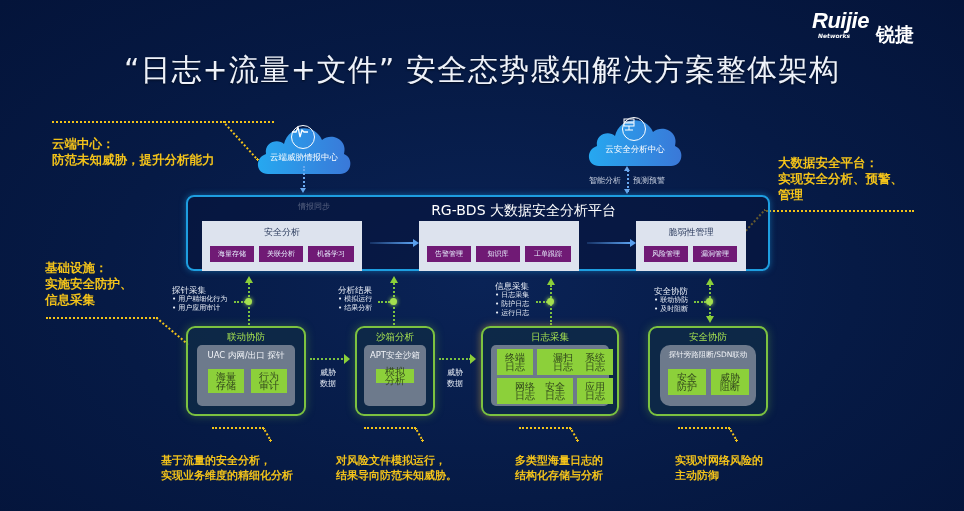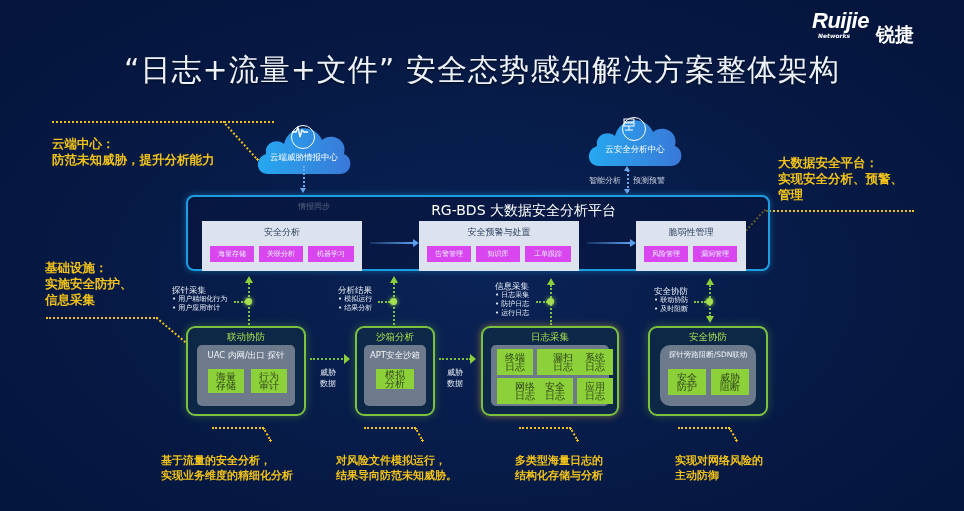--- a/index.html
+++ b/index.html
@@ -27,21 +27,21 @@
   .cloud-label { position: absolute; left: 0; width: 100px; top: 32px; text-align: center; font-size: 8.5px; color: #fff; }
   .cloud-icon { position: absolute; left: 37px; top: 5px; width: 24px; height: 24px; border: 1.5px solid #fff; border-radius: 50%; display:flex; align-items:center; justify-content:center; }
 
   .small-gray { font-size: 8px; color: #c8d0e0; }
 
   
   .platform { left: 186px; top: 195px; width: 584px; height: 76px; border: 2px solid #1e9ee0; border-radius: 8px; background: rgba(6, 20, 60, 0.6); box-shadow: 0 0 6px rgba(30,158,224,0.5); }
   .platform-title { position: absolute; right: 152px; top: 5px; font-size: 14px; color: #fff; }
   .pcard { position: absolute; top: 24px; height: 50px; background: #dde3ee; border-radius: 0; }
   .pcard-title { position: absolute; left: 0; right: 0; top: 5px; text-align: center; font-size: 9px; color: #2a3a5c; }
-  .pbtn { position: absolute; top: 25px; height: 16px; background: #d946ef; color: #e9f1ff; font-size: 7px; text-align: center; line-height: 16px; }
+  .pbtn { position: absolute; top: 25px; height: 16px; background: #701a75; color: #e9f1ff; font-size: 7px; text-align: center; line-height: 16px; }
   .harrow { position: absolute; top: 45px; height: 2px; width: 44px; background: linear-gradient(90deg, rgba(80,150,230,0.2), #5aa0ee); }
   .harrow::after { content: ""; position: absolute; right: -5px; top: -3px; border-left: 6px solid #5aa0ee; border-top: 4px solid transparent; border-bottom: 4px solid transparent; }
 
   
   .anno { color: #f2c21a; font-size: 12.5px; line-height: 16px; font-weight: bold; }
   .anno-bottom { color: #f2c21a; font-size: 11px; line-height: 15px; font-weight: bold; }
 
   
   .coll-head { font-size: 8.5px; color: #e8edf6; line-height: 10px; }
   .coll-item { font-size: 7px; color: #e8edf6; line-height: 9px; }
@@ -156,21 +156,20 @@
 
   <div class="pcard" style="left:14px; width:160px;">
     <div class="pcard-title">安全分析</div>
     <div class="pbtn" style="left:8px; width:44px;">海量存储</div>
     <div class="pbtn" style="left:57px; width:44px;">关联分析</div>
     <div class="pbtn" style="left:106px; width:46px;">机器学习</div>
   </div>
   <div class="harrow" style="left:182px;"></div>
 
   <div class="pcard" style="left:231px; width:160px;">
-    <div class="pcard-title">安全预警与处置</div>
     <div class="pbtn" style="left:8px; width:44px;">告警管理</div>
     <div class="pbtn" style="left:57px; width:44px;">知识库</div>
     <div class="pbtn" style="left:106px; width:46px;">工单跟踪</div>
   </div>
   <div class="harrow" style="left:399px;"></div>
 
   <div class="pcard" style="left:448px; width:110px;">
     <div class="pcard-title">脆弱性管理</div>
     <div class="pbtn" style="left:8px; width:44px;">风险管理</div>
     <div class="pbtn" style="left:57px; width:44px;">漏洞管理</div>
@@ -232,21 +231,21 @@
 <div class="abs" style="left:344px; top:354px; border-left:6px solid #8cd03a; border-top:5px solid transparent; border-bottom:5px solid transparent;"></div>
 <div class="abs side-label" style="left:320px; top:367px;">
   <div>威胁</div>
   <div>数据</div>
 </div>
 
 <div class="gbox" style="left:355px; width:80px;">
   <div class="gbox-title">沙箱分析</div>
   <div class="ginner" style="left:7px; right:7px;">
     <div class="ginner-title">APT安全沙箱</div>
-    <div class="gcell cell" style="left:12px; top:24px; width:38px; height:20px;">模拟<br>分析</div>
+    <div class="gcell cell" style="left:12px; top:24px; width:38px; height:14px;">模拟<br>分析</div>
   </div>
 </div>
 
 <div class="hdots-g" style="left:439px; top:358px; width:32px;"></div>
 <div class="abs" style="left:470px; top:354px; border-left:6px solid #8cd03a; border-top:5px solid transparent; border-bottom:5px solid transparent;"></div>
 <div class="abs side-label" style="left:447px; top:367px;">
   <div>威胁</div>
   <div>数据</div>
 </div>
 

